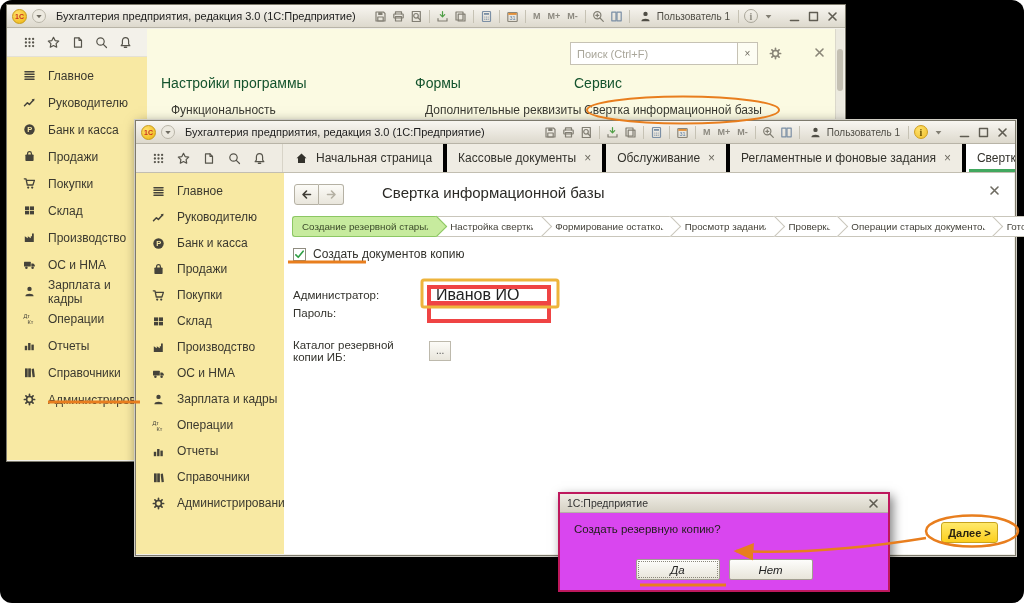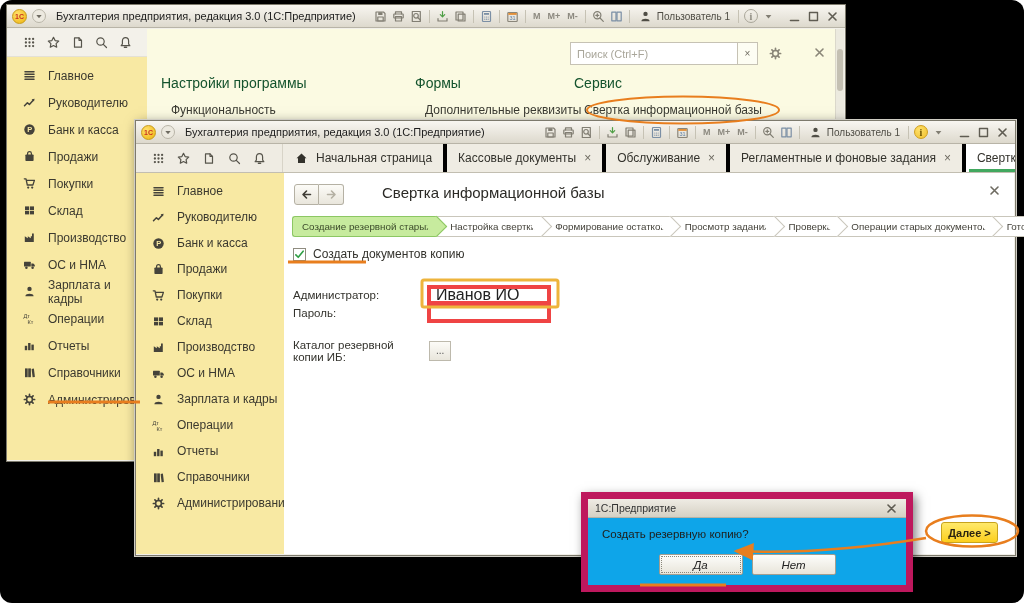--- a/index.html
+++ b/index.html
@@ -91,22 +91,22 @@
     font-family:Liberation Sans, sans-serif;}
   .in-short{width:124px;}
   .in-long{width:350px;}
   .browse-btn{width:22px;height:20px;margin-left:2px;border:1px solid #bdb9ac;background:linear-gradient(#fcfbf7,#e9e6dc);
     font-size:10px;color:#555;line-height:1;font-family:"Liberation Sans",sans-serif;}
   #row-admin{top:112px;} #row-pass{top:130px;} #row-dir{top:166px;}
   .next-btn{position:absolute;left:657px;top:349px;width:57px;height:21px;border:1px solid #c7a31c;border-radius:3px;
     background:linear-gradient(#ffe96a,#fccf1e);font-size:11px;font-weight:bold;color:#2b2410;
     display:flex;align-items:center;justify-content:center;font-family:"Liberation Sans",sans-serif;}
   
-  #dialog{position:absolute;left:558px;top:492px;width:332px;height:100px;background:#0ea5e9;border:7px solid #be185d;
-    box-shadow:3px 4px 10px rgba(0,0,0,.5);z-index:3;margin-left:23px;}
+  #dialog{position:absolute;left:558px;top:492px;width:332px;height:100px;background:#d946ef;border:2px solid #be185d;
+    box-shadow:3px 4px 10px rgba(0,0,0,.5);z-index:3;}
   .dlg-titlebar{height:19px;background:linear-gradient(#efece4,#d5d1c4);border-bottom:1px solid #b6b2a5;
     display:flex;align-items:center;padding:0 7px;font-size:10.5px;color:#333;}
   .dlg-close{margin-left:auto;color:#5f5c52;}
   .dlg-msg{padding:9px 14px 0;font-size:11.5px;color:#1f1e1a;line-height:15px;}
   .dlg-btns{position:absolute;bottom:10px;left:0;right:0;display:flex;justify-content:center;gap:9px;font-style:italic;}
   .dlg-btn{width:84px;height:21px;background:linear-gradient(#fdfdfb,#e8e5da);border:1px solid #a19e90;border-radius:2px;
     font-size:11.5px;color:#222;display:flex;align-items:center;justify-content:center;font-family:"Liberation Sans",sans-serif;}
   .dlg-btn.default{outline:1px dotted #8a877b;outline-offset:-3px;}
   #overlay{position:absolute;left:0;top:0;width:1024px;height:603px;z-index:5;pointer-events:none;}
 </style>

